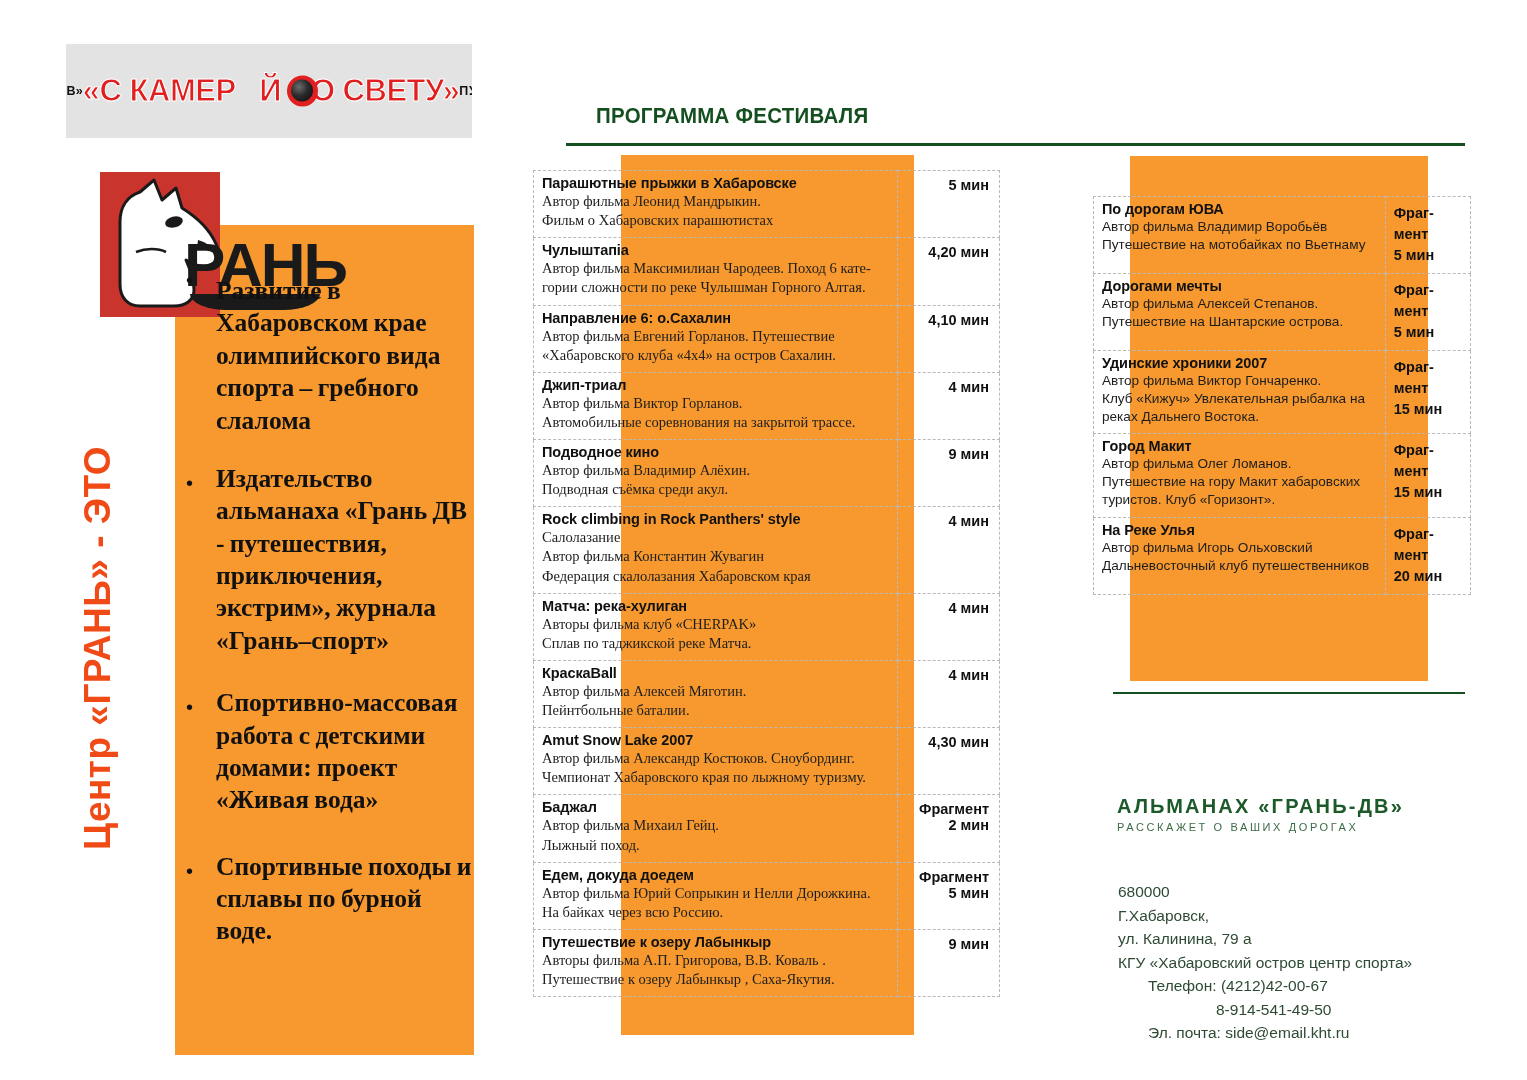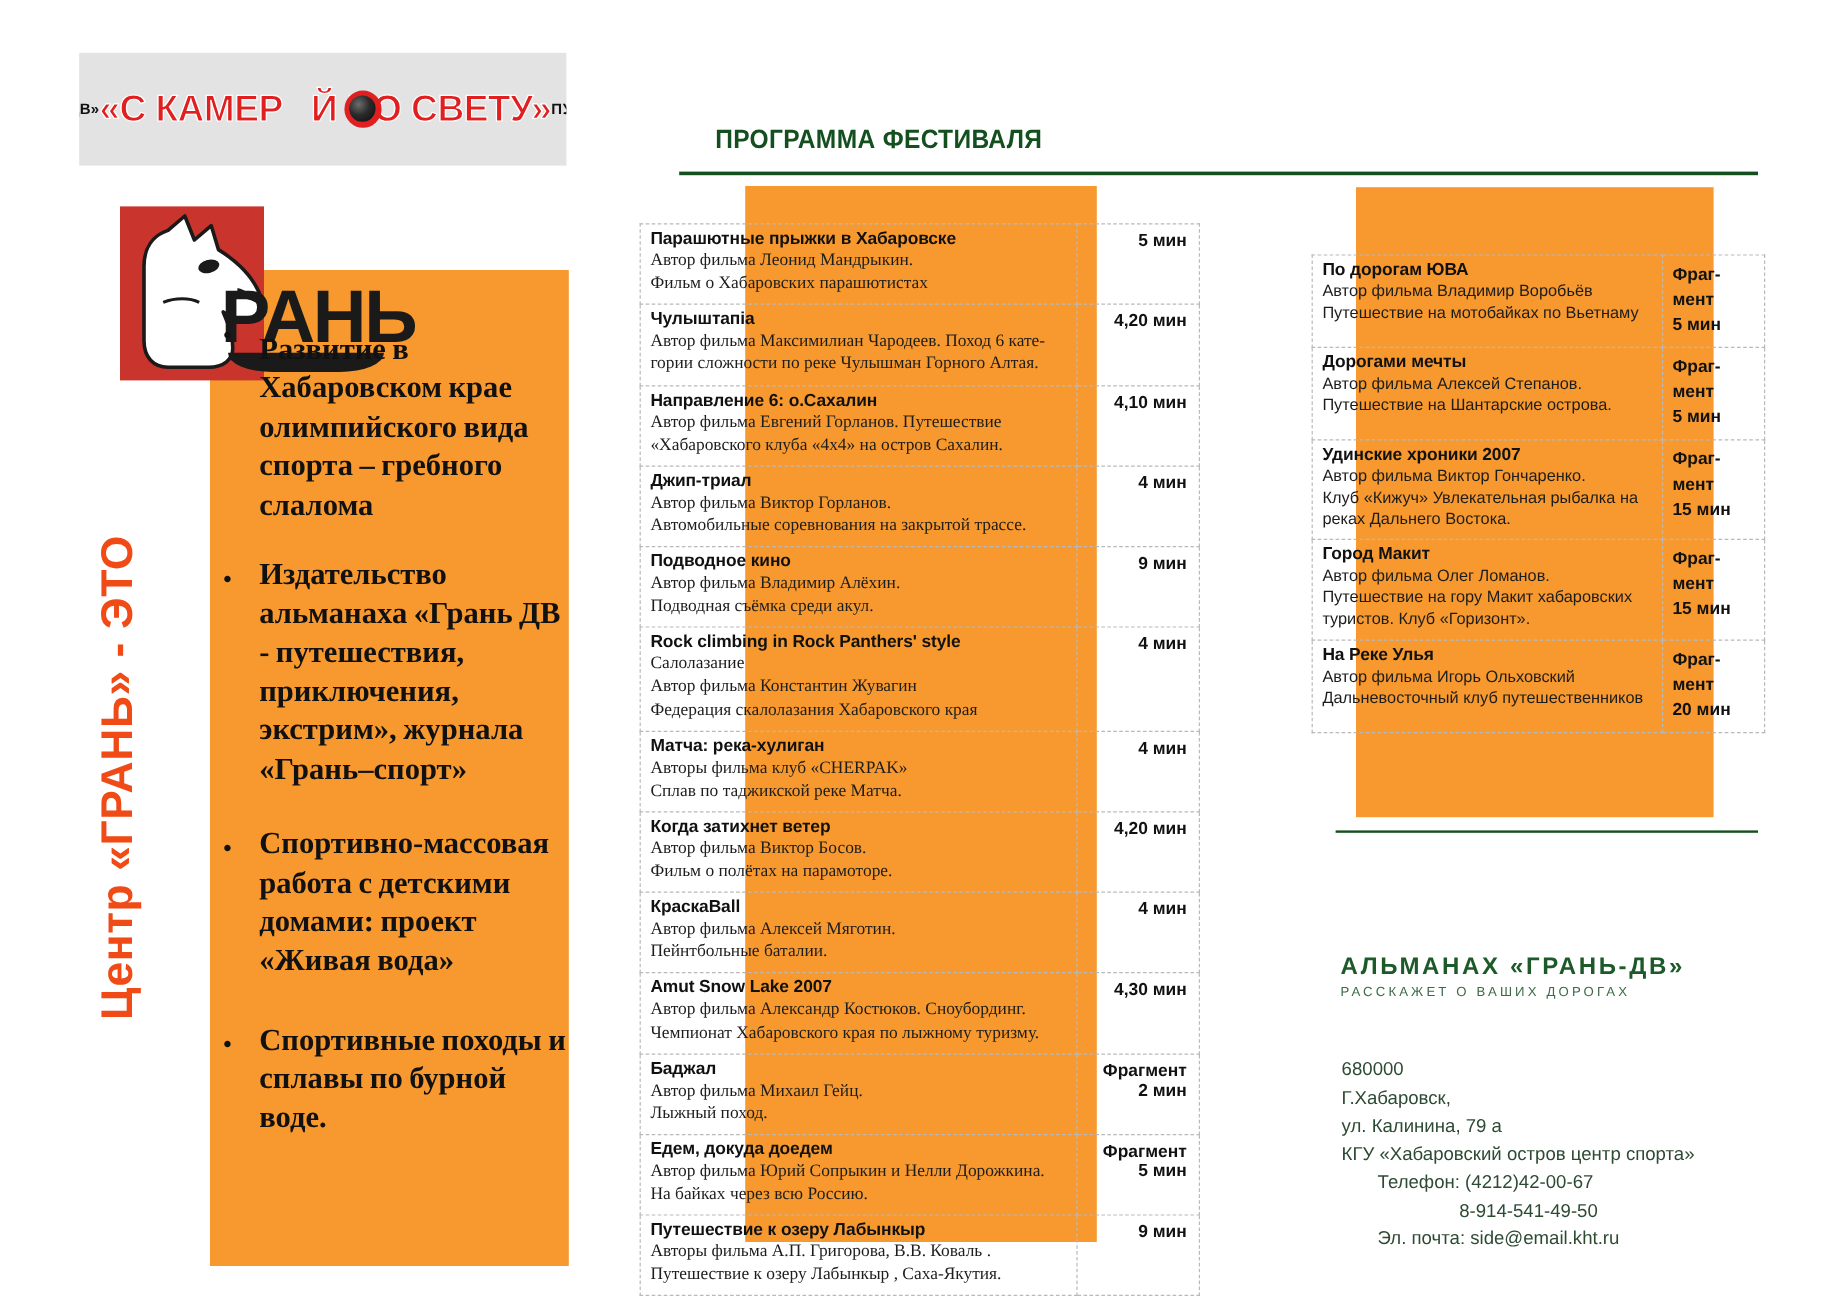--- a/index.html
+++ b/index.html
@@ -106,21 +106,21 @@
     word-spacing:-1px;
   }
   .lbullet.first .btxt{padding-top:32px;}
   .lbullet.first .bdot{line-height:74px;}
 
   
   .orangeblock{position:absolute;background:#F7992E;}
   #orange-center{left:621px;top:155px;width:293px;height:880px;}
   #orange-right{left:1130px;top:156px;width:298px;height:525px;}
 
-  .prog-table{position:absolute;border-collapse:collapse;margin-top:16px;}
+  .prog-table{position:absolute;border-collapse:collapse;}
   .prog-table td{
     border:1px dashed #b9b9b9;
     vertical-align:top;
     background:transparent;
     padding:4px 6px 7px 8px;
   }
   .prog-table td.dur{
     text-align:right;font-weight:bold;font-size:14.5px;color:#111;
     padding-right:10px;padding-top:6px;white-space:nowrap;
     font-family:"Liberation Sans",sans-serif;
@@ -302,49 +302,37 @@
           <td class="dur">
             <div>9  мин</div>
           </td>
         </tr>
         <tr>
           <td class="name">
             <div class="film-title">Rock climbing in Rock Panthers' style</div>
             <div class="film-desc">
               <div>Салолазание</div>
               <div> Автор фильма Константин Жувагин</div>
-              <div>Федерация скалолазания Хабаровского края</div>
+              <div>Федерация скалолазания Хабаровском края</div>
             </div>
           </td>
           <td class="dur">
             <div>4 мин</div>
           </td>
         </tr>
         <tr>
           <td class="name">
             <div class="film-title">Матча: река-хулиган</div>
             <div class="film-desc">
               <div>Авторы фильма клуб «CHERPAK»</div>
               <div>Сплав по таджикской реке Матча.</div>
             </div>
           </td>
           <td class="dur">
             <div>4 мин</div>
-          </td>
-        </tr>
-        <tr>
-          <td class="name">
-            <div class="film-title">Когда затихнет ветер</div>
-            <div class="film-desc">
-              <div>Автор фильма Виктор Босов.</div>
-              <div>Фильм о полётах на парамоторе.</div>
-            </div>
-          </td>
-          <td class="dur">
-            <div>4,20 мин</div>
           </td>
         </tr>
         <tr>
           <td class="name">
             <div class="film-title">КраскаBall</div>
             <div class="film-desc">
               <div>Автор фильма Алексей Мяготин.</div>
               <div>Пейнтбольные баталии.</div>
             </div>
           </td>

